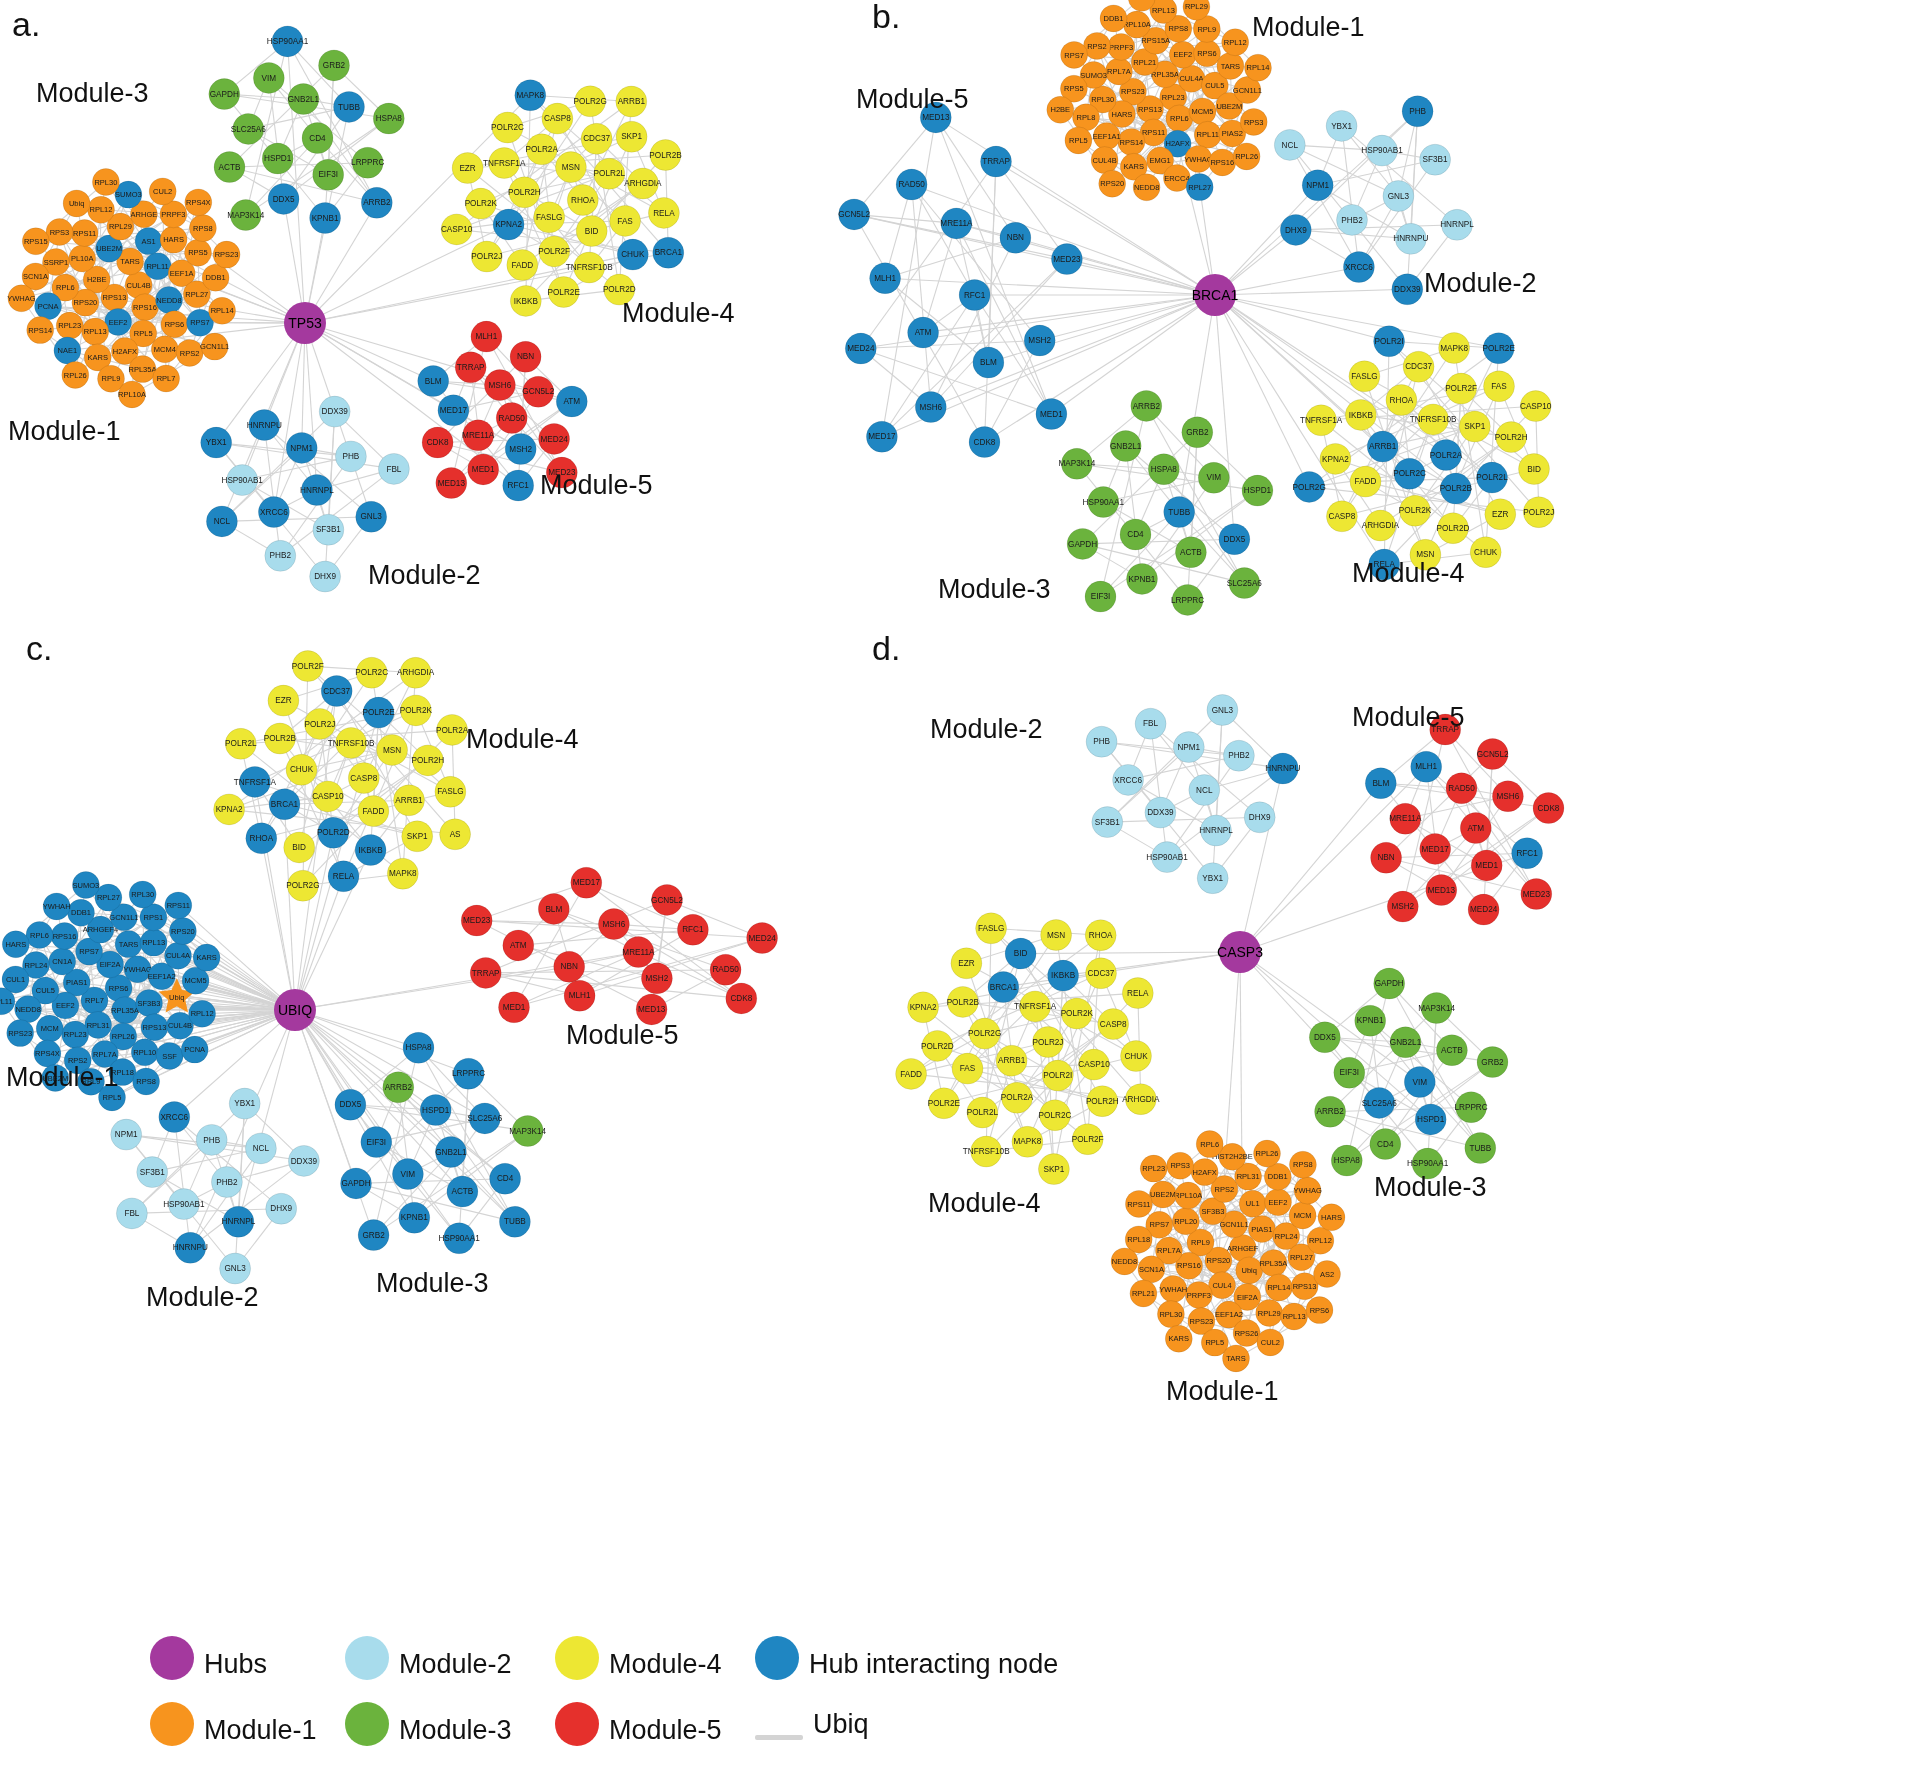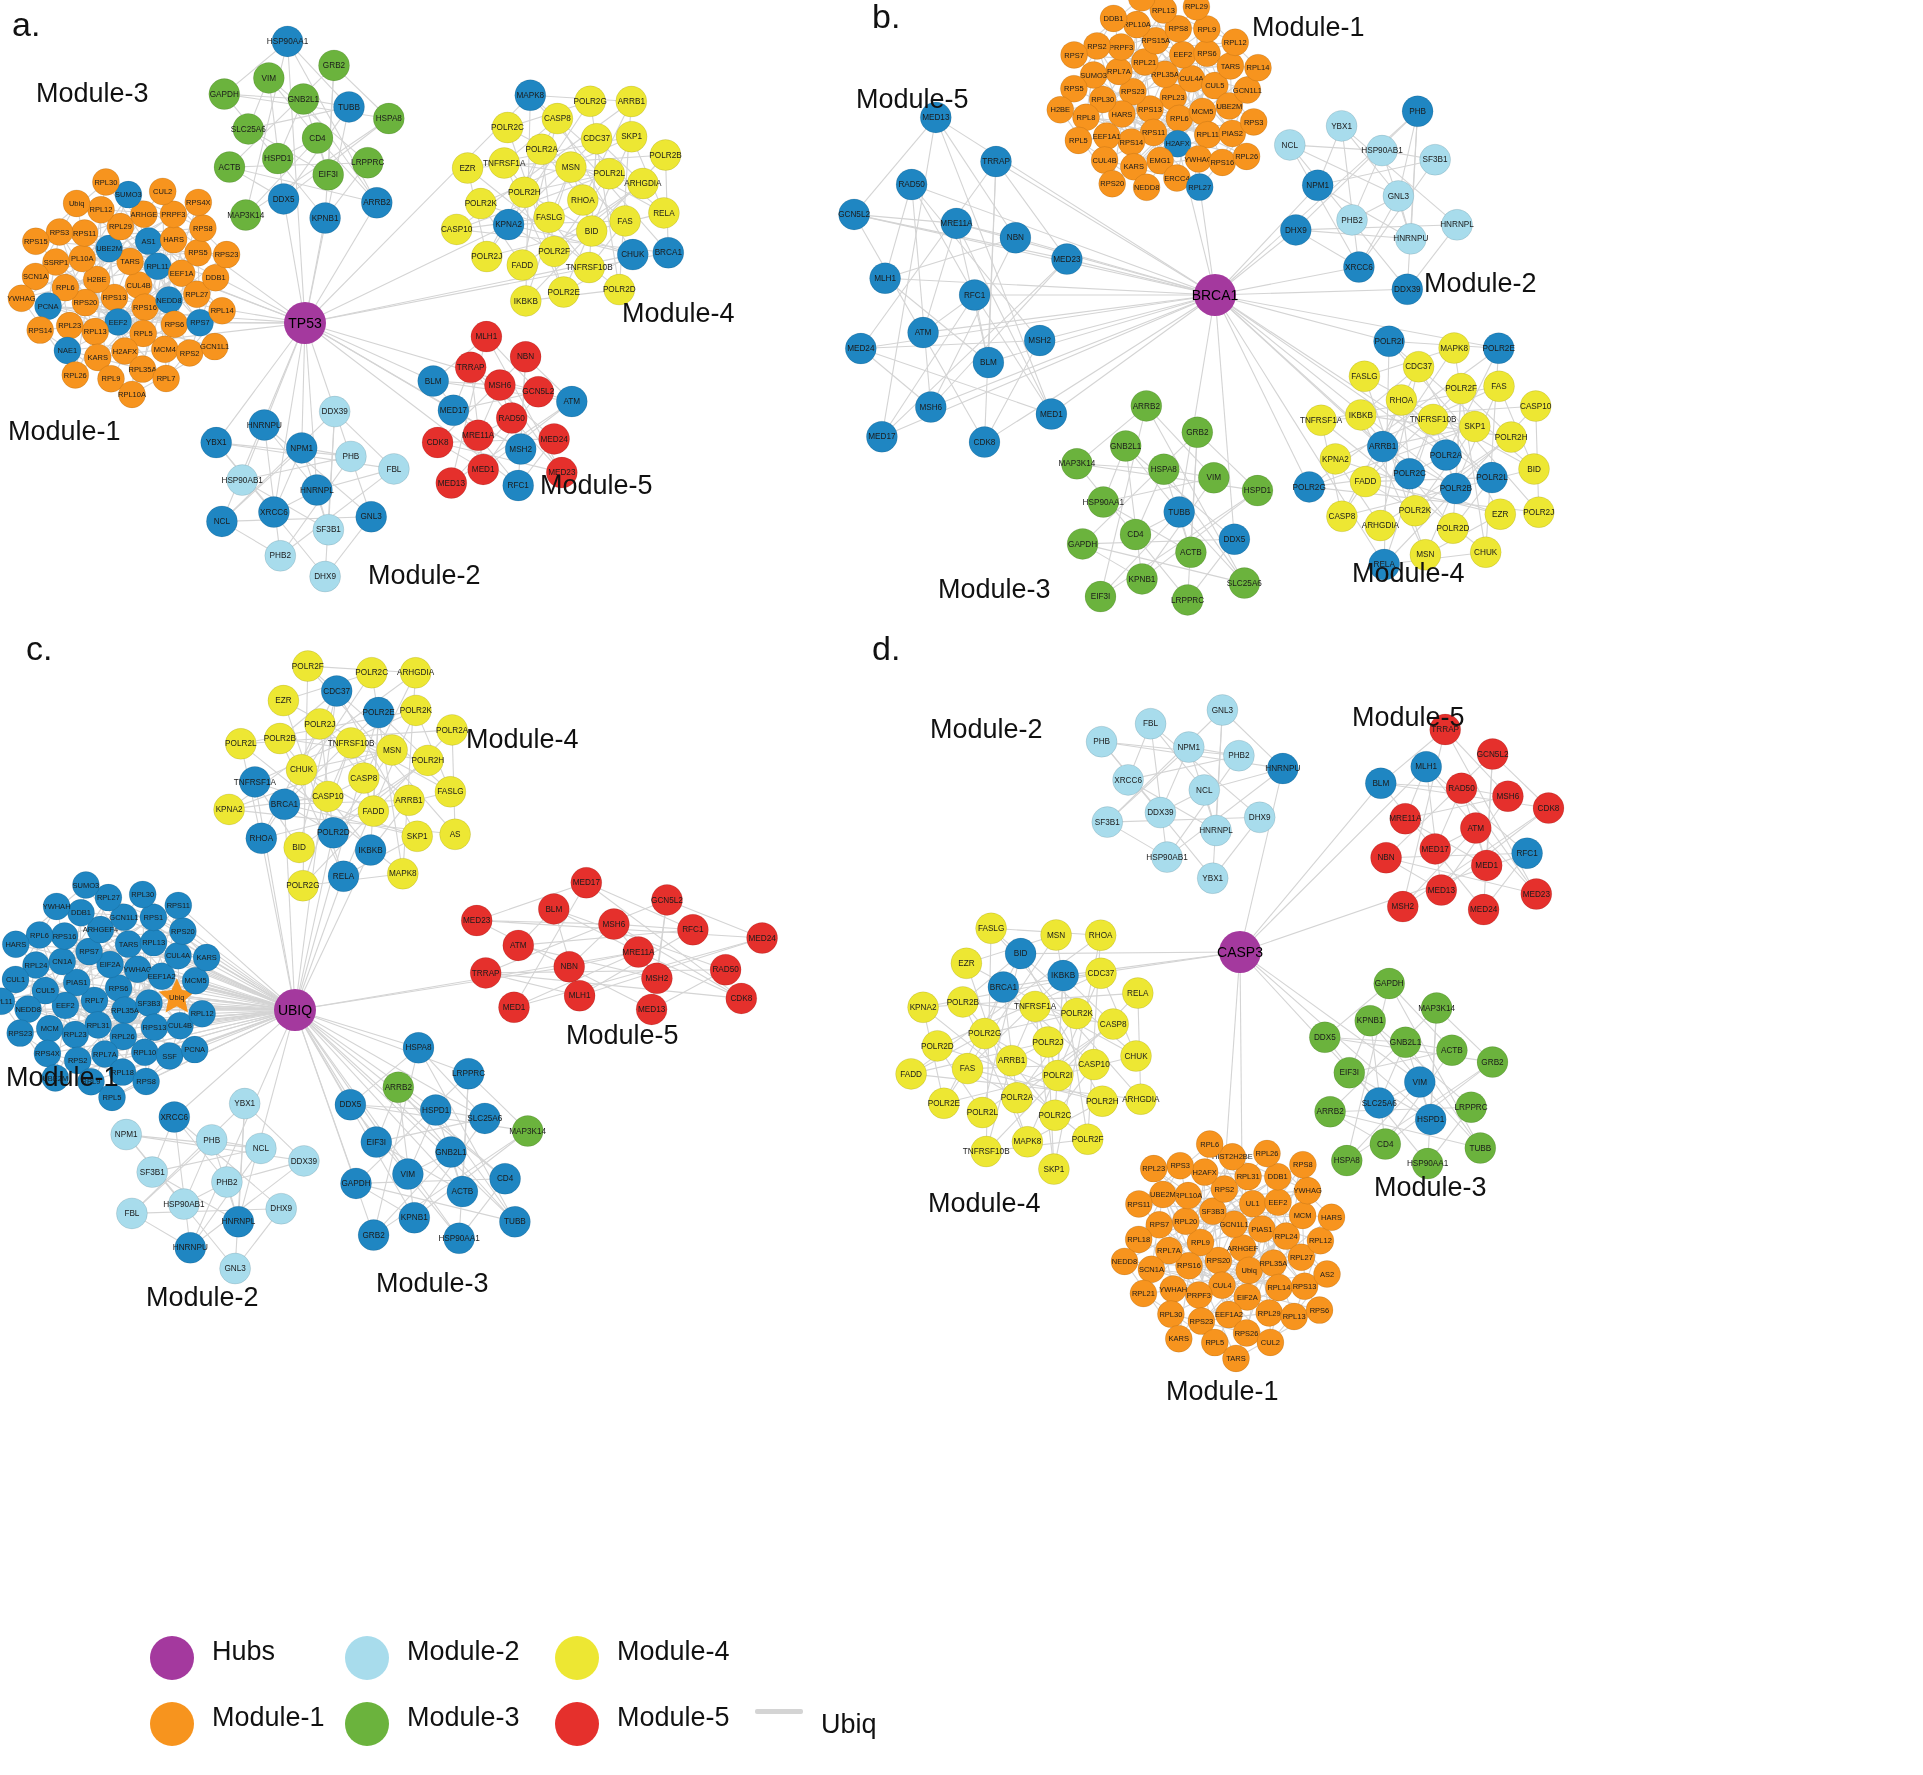--- a/index.html
+++ b/index.html
@@ -6,21 +6,21 @@
   body{
     width:1923px;height:1775px;position:relative;background:#ffffff;
     font-family:"Liberation Sans", sans-serif;overflow:hidden;
   }
   #net{position:absolute;left:0;top:0;font-family:"Liberation Sans", sans-serif;}
   .legend{
     position:absolute;left:150px;top:1625px;
     display:grid;grid-template-columns:195px 210px 200px 340px;grid-auto-rows:66px;
     align-items:center;
   }
-  .legend-item{display:flex;align-items:flex-start;gap:18px;}
+  .legend-item{display:flex;align-items:flex-end;gap:10px;}
   .swatch{width:44px;height:44px;border-radius:50%;flex:0 0 auto;}
   .swatch.line{width:48px;height:5px;border-radius:2px;}
   .llabel{font-size:27px;color:#111;white-space:nowrap;}
   .c1r1{grid-column:1;grid-row:1}.c1r2{grid-column:1;grid-row:2}
   .c2r1{grid-column:2;grid-row:1}.c2r2{grid-column:2;grid-row:2}
   .c3r1{grid-column:3;grid-row:1}.c3r2{grid-column:3;grid-row:2}
   .c4r1{grid-column:4;grid-row:1}.c4r2{grid-column:4;grid-row:2}
 </style>
 </head>
 <body>
@@ -2315,17 +2315,21 @@
     <span class="llabel">Module-3</span>
   </div>
   <div class="legend-item c3r1">
     <span class="swatch" style="background: rgb(237, 231, 51);"></span>
     <span class="llabel">Module-4</span>
   </div>
   <div class="legend-item c3r2">
     <span class="swatch" style="background: rgb(229, 48, 44);"></span>
     <span class="llabel">Module-5</span>
   </div>
+  <div class="legend-item c4r1">
+    <span class="swatch" style="background: rgb(31, 134, 194);"></span>
+    <span class="llabel">Hub interacting node</span>
+  </div>
   <div class="legend-item c4r2">
     <span class="swatch line" style="background: rgb(212, 212, 212);"></span>
     <span class="llabel">Ubiq</span>
   </div>
 </div>
 
 </body></html>

